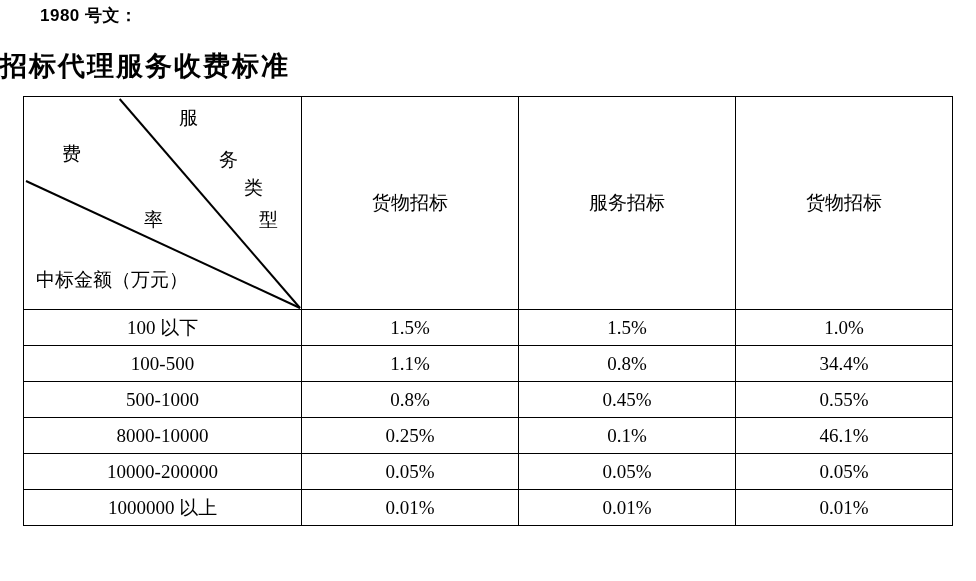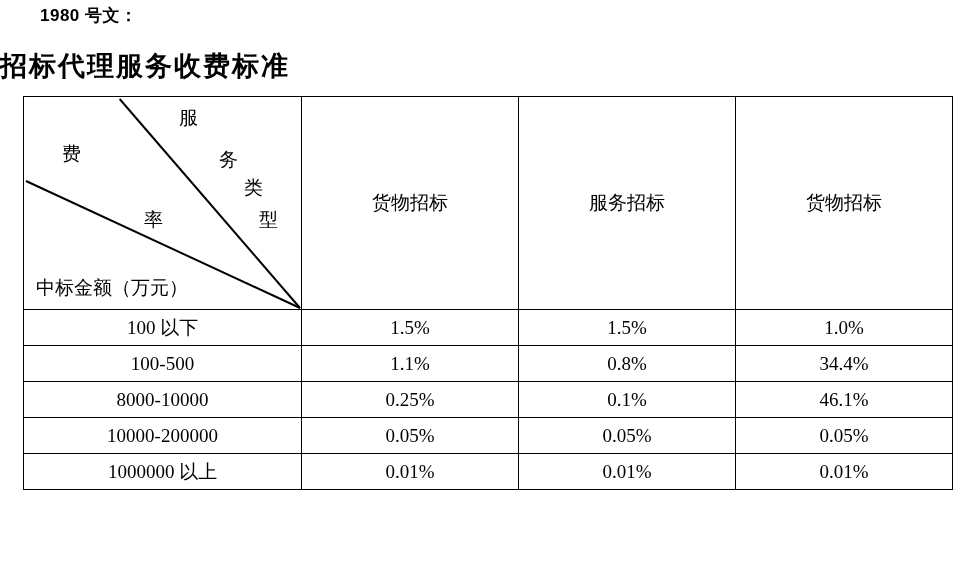--- a/index.html
+++ b/index.html
@@ -73,21 +73,21 @@
     white-space: nowrap;
   }
   .lbl-fee   { left: 38px;  top: 44px; }
   .lbl-serv  { left: 155px; top: 8px;  }
   .lbl-rate  { left: 120px; top: 110px; }
   .lbl-type1 { left: 195px; top: 50px; }
   .lbl-type2 { left: 220px; top: 78px; }
   .lbl-type3 { left: 235px; top: 110px; }
   .lbl-amount {
     left: 12px;
-    top: 178px;
+    top: 170px;
     font-size: 19px;
   }
 
   .type-head {
     height: 212px;
     font-size: 21px;
   }
   .row-label {
     height: 35px;
     font-size: 19px;
@@ -138,20 +138,26 @@
       <td class="row-value">1.5%</td>
       <td class="row-value">1.0%</td>
     </tr>
     <tr>
       <td class="row-label">100-500</td>
       <td class="row-value">1.1%</td>
       <td class="row-value">0.8%</td>
       <td class="row-value">34.4%</td>
     </tr>
     <tr>
+      <td class="row-label">500-1000</td>
+      <td class="row-value">0.8%</td>
+      <td class="row-value">0.45%</td>
+      <td class="row-value">0.55%</td>
+    </tr>
+    <tr>
       <td class="row-label">8000-10000</td>
       <td class="row-value">0.25%</td>
       <td class="row-value">0.1%</td>
       <td class="row-value">46.1%</td>
     </tr>
     <tr>
       <td class="row-label">10000-200000</td>
       <td class="row-value">0.05%</td>
       <td class="row-value">0.05%</td>
       <td class="row-value">0.05%</td>

